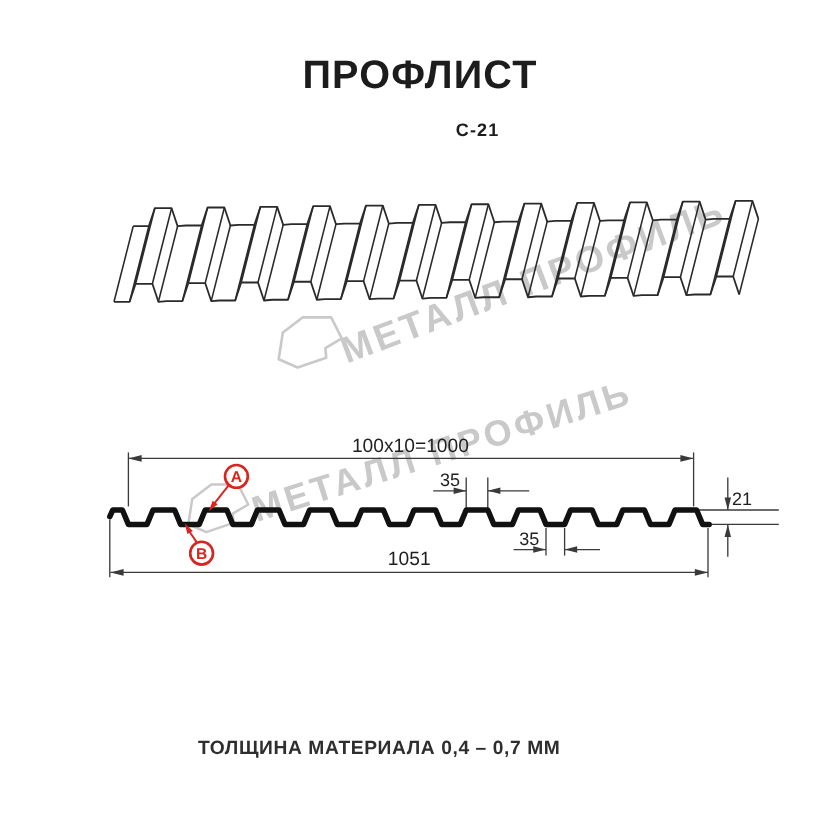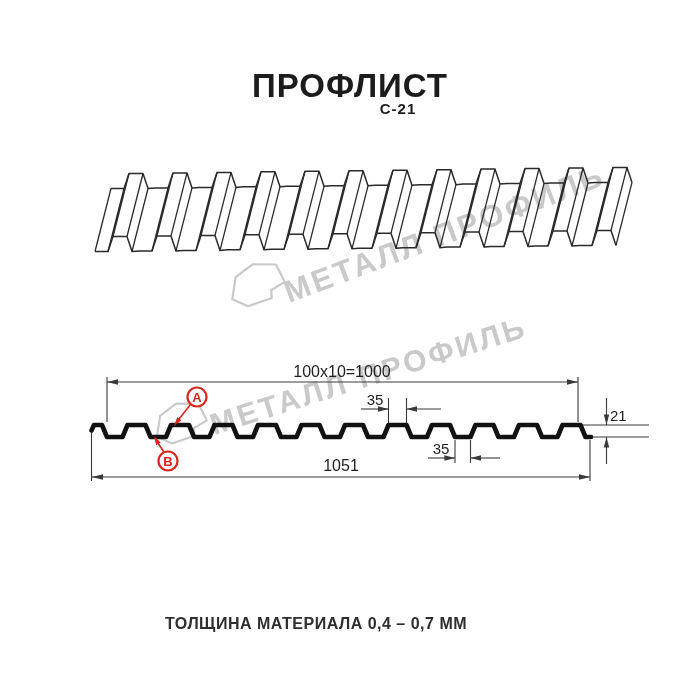--- a/index.html
+++ b/index.html
@@ -4,21 +4,21 @@
 <style>
   :root{
     --line:#2a2a2a; --profile:#111; --red:#d9251d; --wm:#c9c9c9; --text:#1c1c1c;
   }
   html,body{margin:0;padding:0;}
   body{
     width:700px;height:700px;background:#fff;position:relative;overflow:hidden;
     font-family:"Liberation Sans", sans-serif;color:var(--text);
   }
   .title{
-    position:absolute;top:67px;left:0;width:700px;text-align:center;
+    position:absolute;top:43px;left:0;width:700px;text-align:center;
     font-size:33px;font-weight:800;letter-spacing:1px;color:var(--text);
   }
   .subtitle{
     position:absolute;top:100px;left:0;width:700px;text-align:center;
     font-size:15px;font-weight:700;letter-spacing:1px;color:var(--text);padding-left:48px;
   }
   .footer{
     position:absolute;top:615px;left:0;width:632px;text-align:center;
     font-size:16px;font-weight:600;letter-spacing:.5px;color:#2e2e2e;
   }

